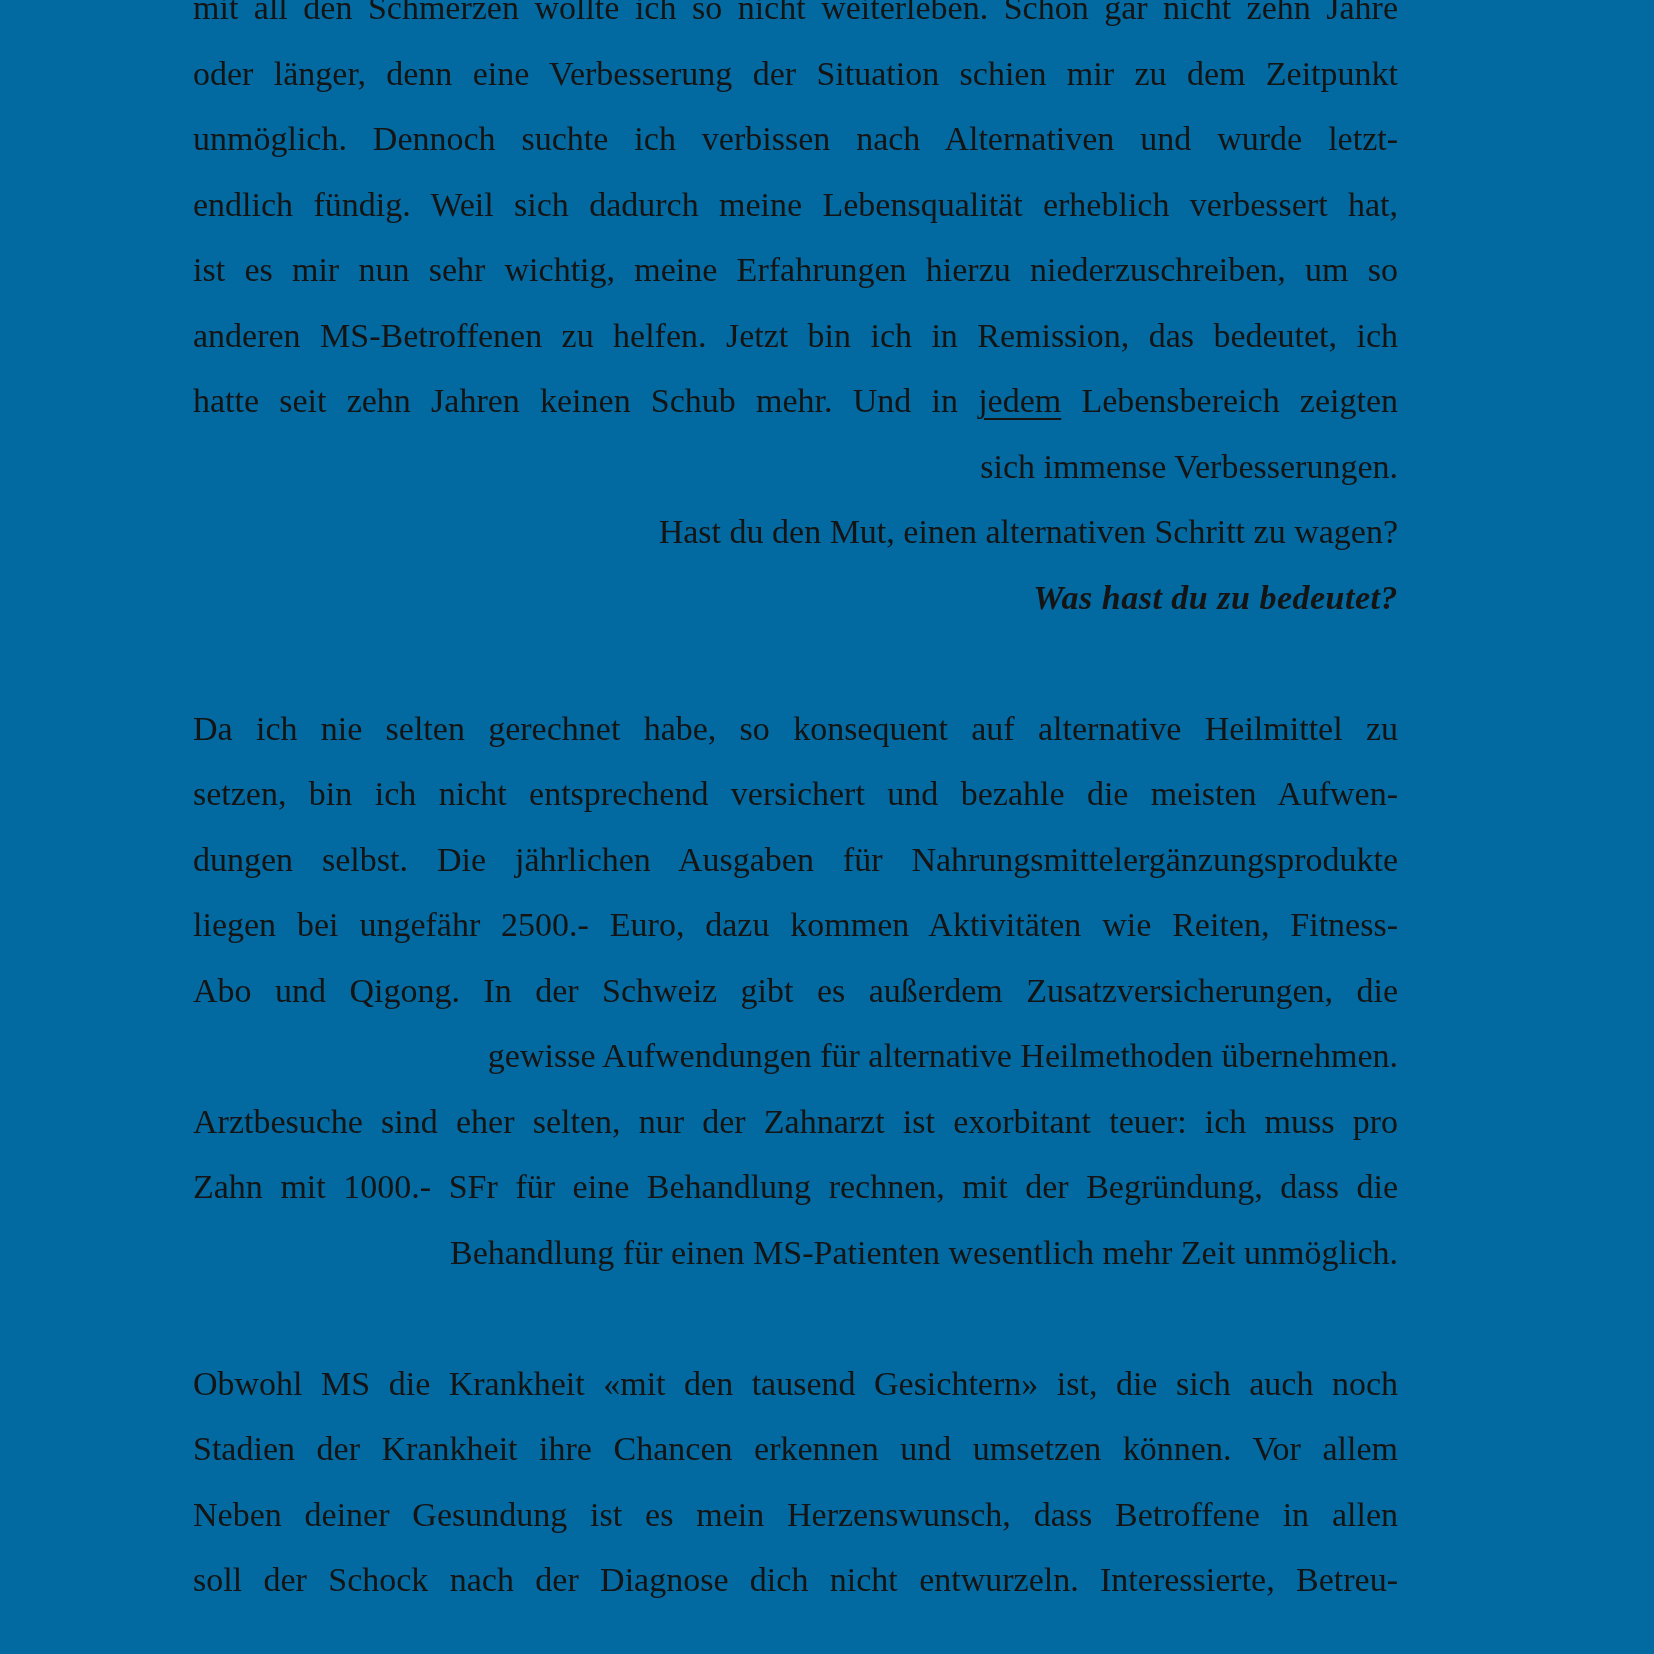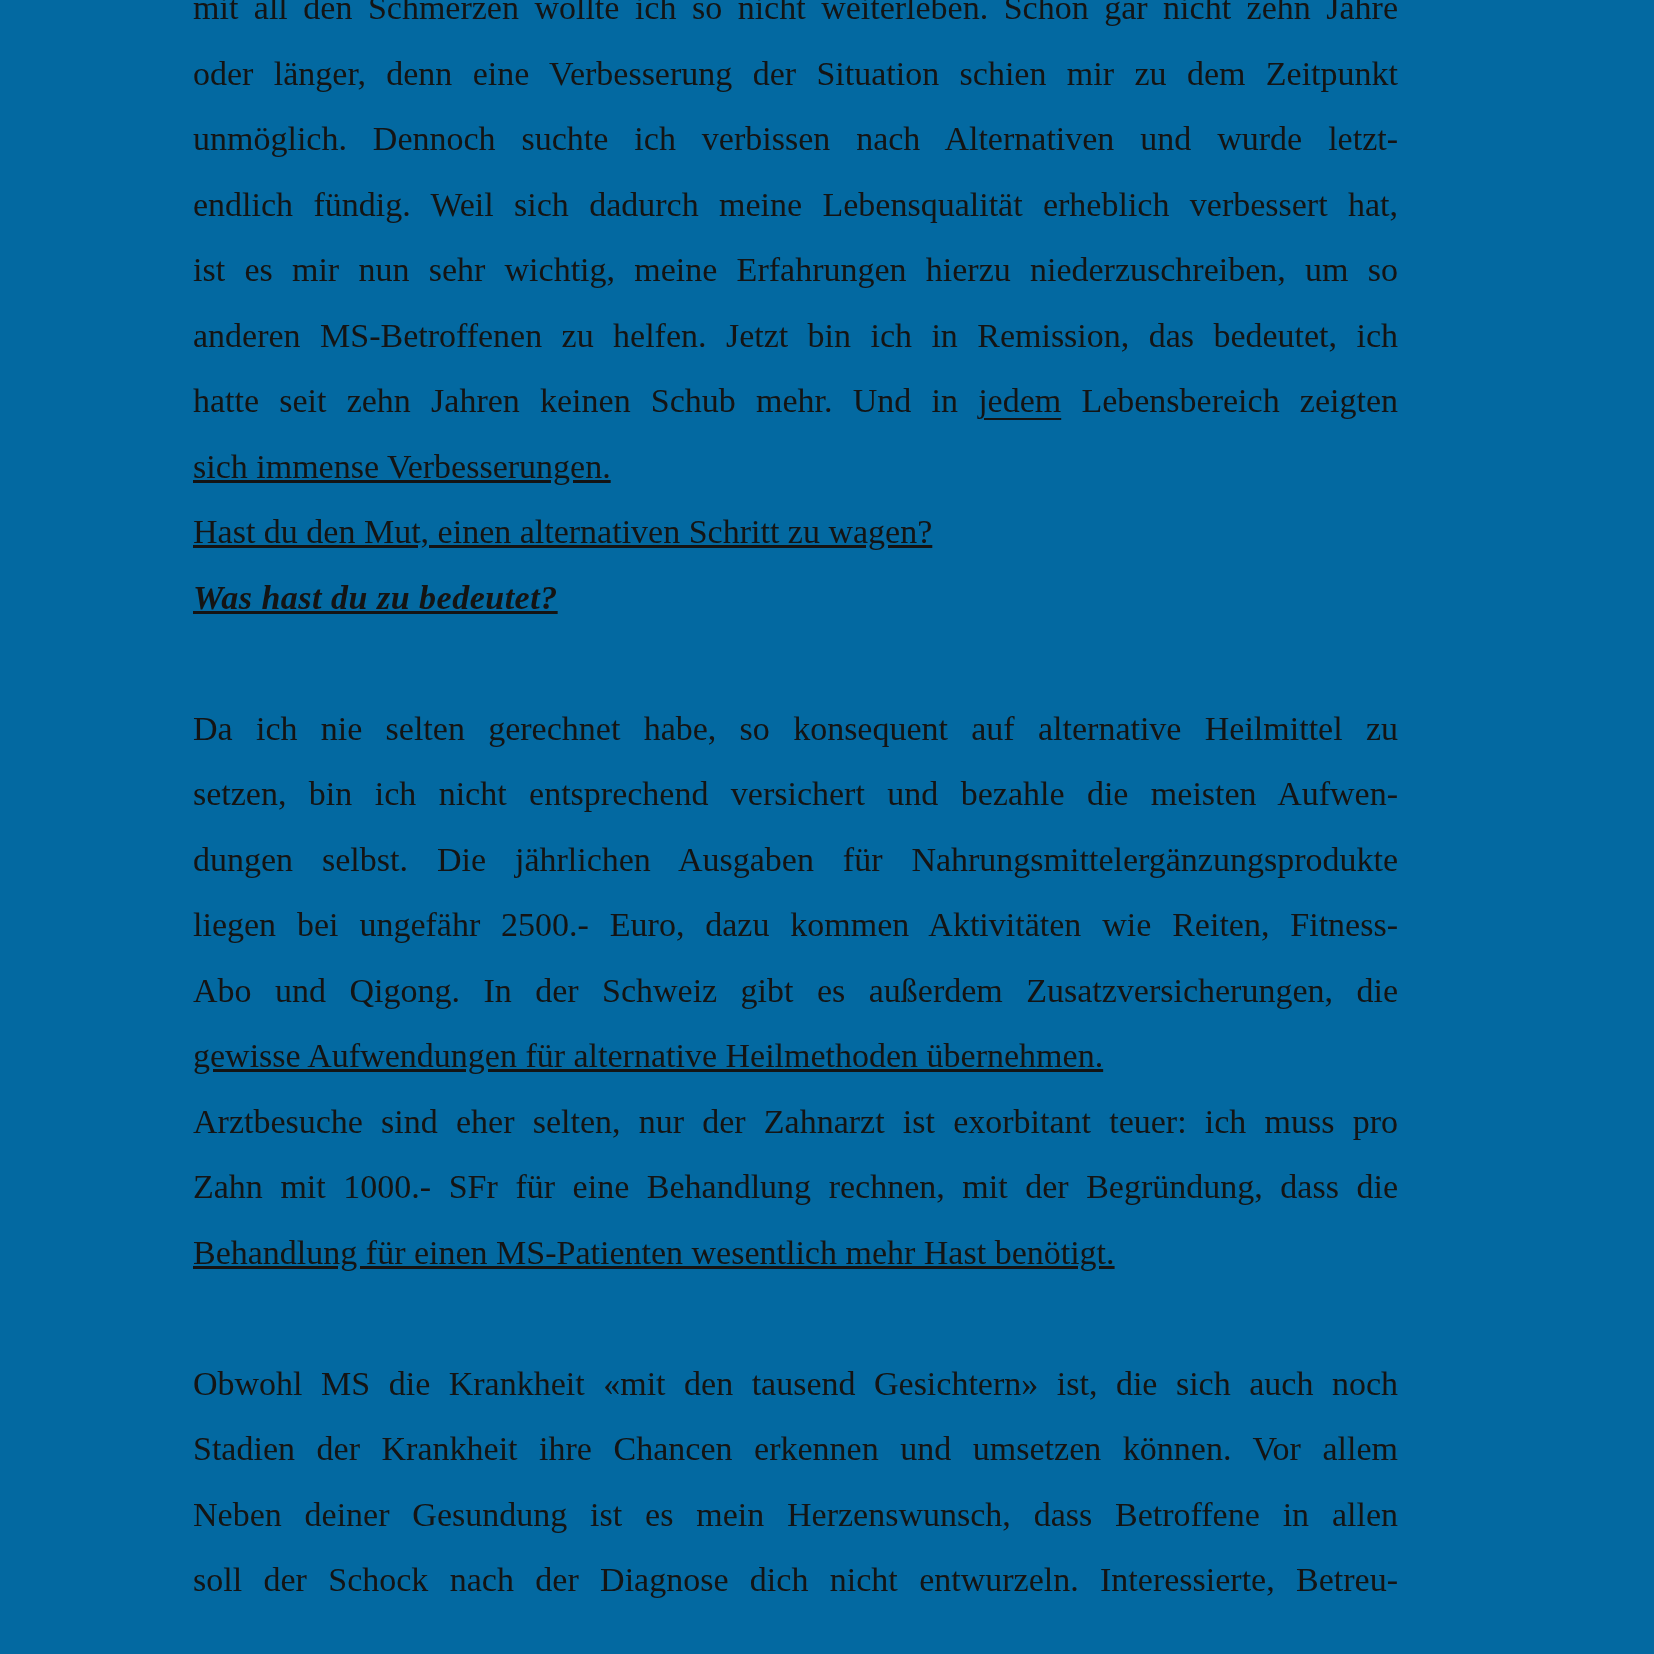--- a/index.html
+++ b/index.html
@@ -26,22 +26,21 @@
   }
   .line {
     height: 65.5px;
     overflow: visible;
   }
   .line.justify {
     text-align: justify;
     text-align-last: justify;
   }
   .line.left {
-    text-align: left;
-    text-decoration: underline;
+    text-align: right;
   }
   .line.blank { }
   .line.bolditalic {
     font-weight: bold;
     font-style: italic;
     letter-spacing: 0.5px;
   }
   .u {
     text-decoration: underline;
     text-underline-offset: 6px;
@@ -65,20 +64,20 @@
       <div class="line left bolditalic"><span>Was hast du zu bedeutet?</span></div>
       <div class="line blank"></div>
       <div class="line justify"><span>Da ich nie selten gerechnet habe, so konsequent auf alternative Heilmittel zu</span></div>
       <div class="line justify"><span>setzen, bin ich nicht entsprechend versichert und bezahle die meisten Aufwen-</span></div>
       <div class="line justify"><span>dungen selbst. Die jährlichen Ausgaben für Nahrungsmittelergänzungsprodukte</span></div>
       <div class="line justify"><span>liegen bei ungefähr 2500.- Euro, dazu kommen Aktivitäten wie Reiten, Fitness-</span></div>
       <div class="line justify"><span>Abo und Qigong. In der Schweiz gibt es außerdem Zusatzversicherungen, die</span></div>
       <div class="line left"><span>gewisse Aufwendungen für alternative Heilmethoden übernehmen.</span></div>
       <div class="line justify"><span>Arztbesuche sind eher selten, nur der Zahnarzt ist exorbitant teuer: ich muss pro</span></div>
       <div class="line justify"><span>Zahn mit 1000.- SFr für eine Behandlung rechnen, mit der Begründung, dass die</span></div>
-      <div class="line left"><span>Behandlung für einen MS-Patienten wesentlich mehr Hast benötigt.</span></div>
+      <div class="line left"><span>Behandlung für einen MS-Patienten wesentlich mehr Zeit unmöglich.</span></div>
       <div class="line blank"></div>
       <div class="line justify"><span>Obwohl MS die Krankheit «mit den tausend Gesichtern» ist, die sich auch noch</span></div>
       <div class="line justify"><span>Stadien der Krankheit ihre Chancen erkennen und umsetzen können. Vor allem</span></div>
       <div class="line justify"><span>Neben deiner Gesundung ist es mein Herzenswunsch, dass Betroffene in allen</span></div>
       <div class="line justify"><span>soll der Schock nach der Diagnose dich nicht entwurzeln. Interessierte, Betreu-</span></div>
     </div>
 </div>
 
 </body></html>

